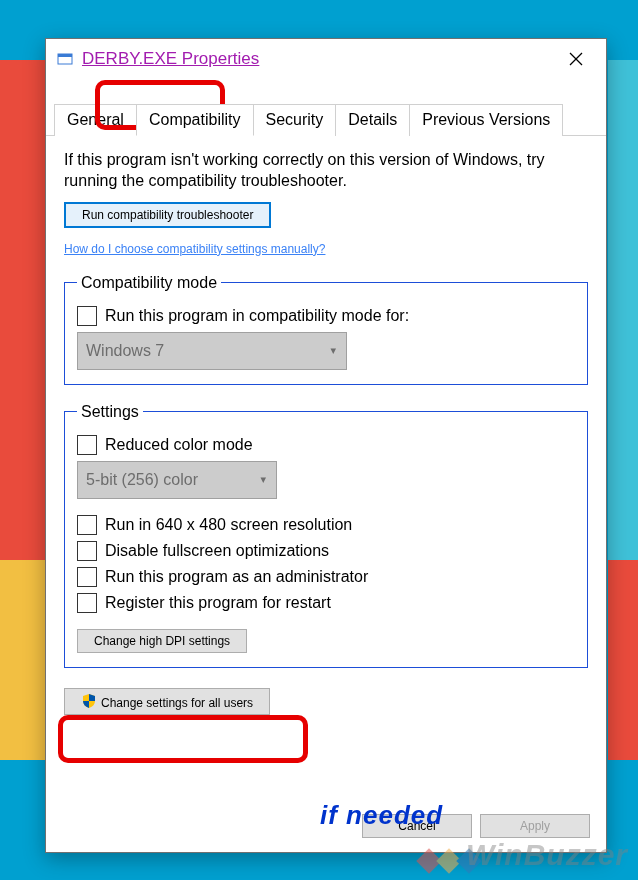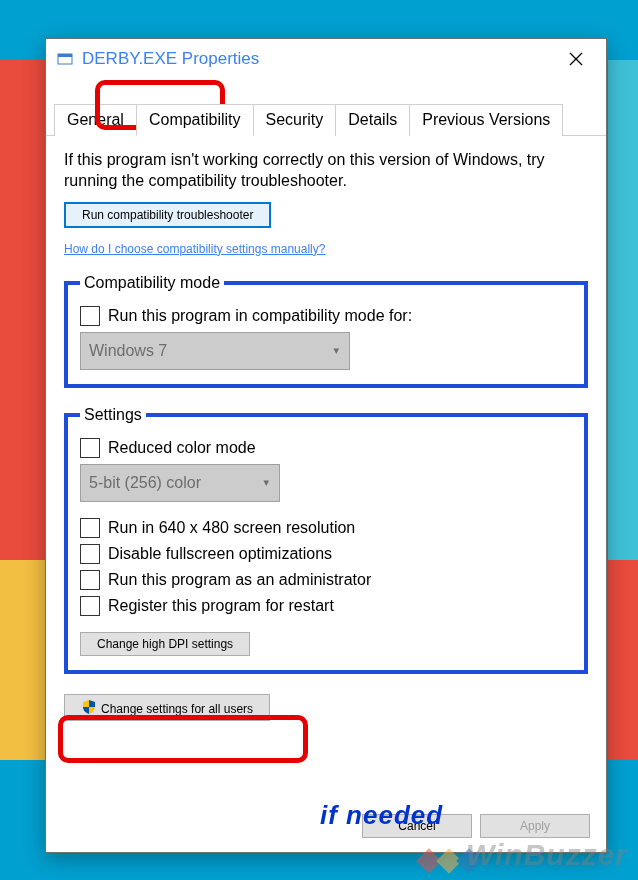--- a/index.html
+++ b/index.html
@@ -36,21 +36,21 @@
     background: #fff;
   }
   .titlebar-icon {
     width: 18px;
     height: 18px;
     margin-right: 8px;
     display: inline-flex;
     align-items: center;
     justify-content: center;
   }
-  .titlebar-title { font-size: 17px; color: #3b82f6; }
+  .titlebar-title { font-size: 17px; color: #a21caf; text-decoration: underline; }
   .titlebar-close {
     margin-left: auto;
     width: 40px;
     height: 30px;
     display: flex;
     align-items: center;
     justify-content: center;
     font-size: 18px;
     color: #000;
     cursor: pointer;
@@ -104,21 +104,21 @@
   .link {
     color: #3b82f6;
     text-decoration: underline;
     font-size: 12px;
     display: inline-block;
     margin-top: 14px;
     cursor: pointer;
   }
 
   fieldset {
-    border: 4px solid #1d4ed8;
+    border: 1px solid #1d4ed8;
     margin: 18px 0 0 0;
     padding: 8px 12px 14px 12px;
   }
   legend {
     font-size: 16px;
     padding: 0 4px;
   }
 
   .check-row {
     display: flex;

